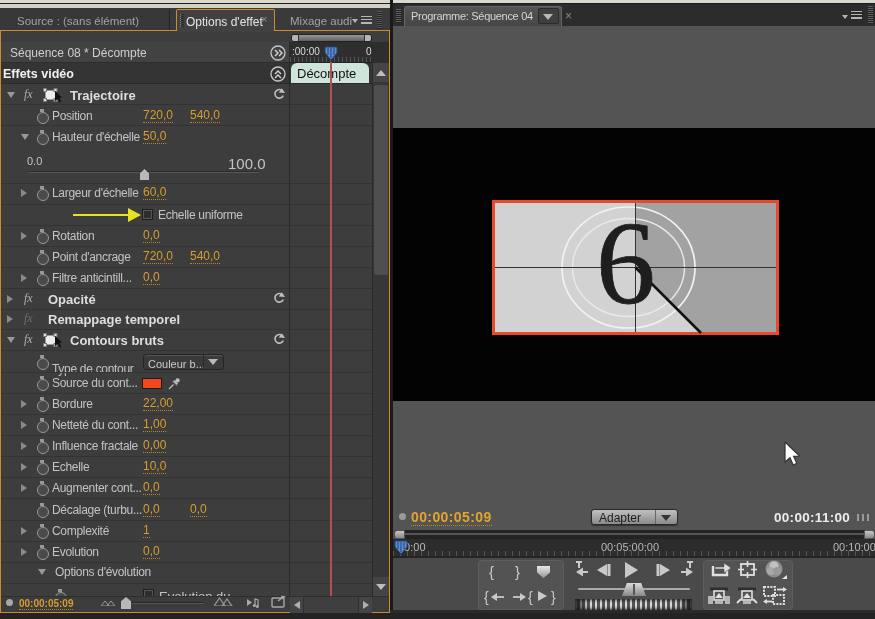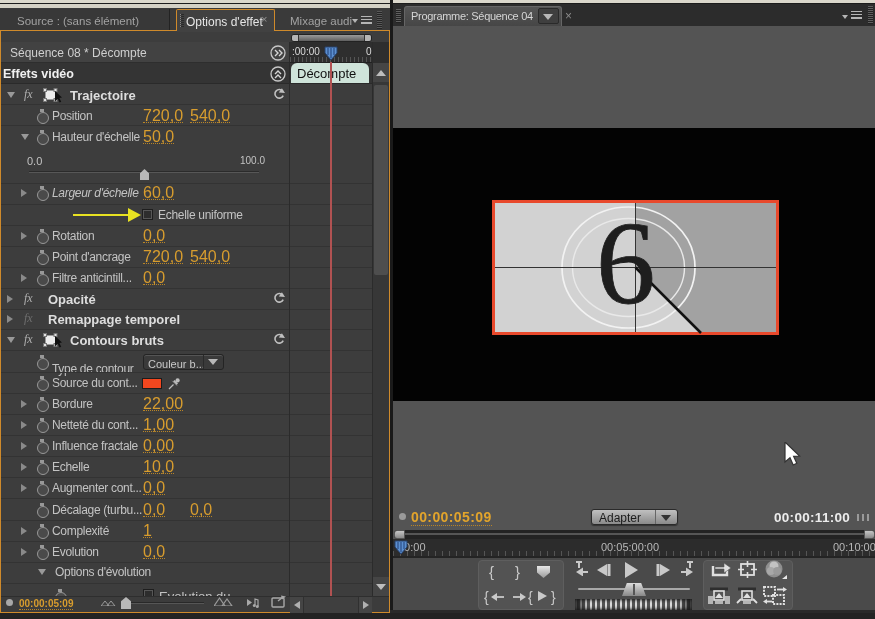--- a/index.html
+++ b/index.html
@@ -7,21 +7,21 @@
 #app{position:absolute;left:0;top:0;width:875px;height:619px;background:#1e1e1e;}
 .abs{position:absolute;}
 .td{width:0;height:0;border-left:4px solid transparent;border-right:4px solid transparent;border-top:6px solid #999;}
 .trr{width:0;height:0;border-top:4px solid transparent;border-bottom:4px solid transparent;border-left:6px solid #8a8a8a;}
 .sw{width:11px;height:13px;}
 .sw:before{content:'';position:absolute;left:0;top:3px;width:10px;height:10px;border-radius:50%;border:1px solid #989898;background:#4a4a4a;}
 .sw:after{content:'';position:absolute;left:3px;top:0;width:4px;height:3px;background:#989898;}
 .fx{font-family:"Liberation Serif",serif;font-style:italic;font-size:12px;color:#b0b0b0;}
 .lbl{font-size:12px;letter-spacing:-0.3px;color:#c3c3c3;white-space:nowrap;}
 .blbl{font-size:13px;font-weight:bold;color:#dedede;white-space:nowrap;}
-.val{font-size:16px;color:#d89d2e;border-bottom:1px dotted #b98526;white-space:nowrap;line-height:13px;}
+.val{font-size:12px;color:#d89d2e;border-bottom:1px dotted #b98526;white-space:nowrap;line-height:13px;}
 </style></head><body>
 <div id="app">
 
 <div class="abs" style="left:0;top:0;width:875px;height:3px;background:#dbd8cc;"></div>
 <div class="abs" style="left:0;top:3px;width:875px;height:1px;background:#1c1c1c;"></div>
 <div class="abs" style="left:0;top:4px;width:875px;height:4px;background:#d4d1c5;"></div>
 <div class="abs" style="left:0;top:8px;width:390px;height:23px;background:#3a3a3a;"></div>
 <div class="abs" style="left:0;top:9px;width:170px;height:22px;background:#383838;border-right:1px solid #232323;"></div>
 <div class="abs" style="left:17px;top:15px;width:160px;font-size:11.5px;color:#a2a2a2;">Source&nbsp;: (sans élément)</div>
 <div class="abs" style="left:176px;top:9px;width:99px;height:23px;background:#414141;border:1px solid #cf8a2b;border-bottom:none;border-radius:2px 2px 0 0;"></div>
@@ -67,27 +67,27 @@
 <div class="abs sw" style="left:37px;top:109px;"></div>
 <div class="abs lbl" style="left:52px;top:109px;">Position</div>
 <div class="abs val" style="left:143px;top:109px;">720,0</div>
 <div class="abs val" style="left:190px;top:109px;">540,0</div>
 <div class="abs" style="left:1px;top:125px;width:371px;height:1px;background:#333333;"></div>
 <div class="abs td" style="left:21px;top:134px;"></div>
 <div class="abs sw" style="left:37px;top:130px;"></div>
 <div class="abs lbl" style="left:52px;top:130px;">Hauteur d'échelle</div>
 <div class="abs val" style="left:143px;top:130px;">50,0</div>
 <div class="abs" style="left:27px;top:155px;font-size:11px;color:#c3c3c3;">0.0</div>
-<div class="abs" style="left:228px;top:155px;width:37px;font-size:10px;color:#c3c3c3;text-align:right;">100.0</div>
+<div class="abs" style="left:228px;top:155px;width:37px;font-size:15px;color:#c3c3c3;text-align:right;">100.0</div>
 <div class="abs" style="left:29px;top:171px;width:230px;height:2px;background:#2b2b2b;border-bottom:1px solid #575757;"></div>
 <div class="abs" style="left:140px;top:169px;width:9px;height:11px;background:#b8b8b8;clip-path:polygon(50% 0,100% 38%,100% 100%,0 100%,0 38%);"></div>
 <div class="abs" style="left:1px;top:183px;width:371px;height:1px;background:#333333;"></div>
 <div class="abs trr" style="left:21px;top:189px;"></div>
 <div class="abs sw" style="left:37px;top:186px;"></div>
-<div class="abs lbl" style="left:52px;top:186px;font-style:italic;">Largeur d'échelle</div>
+<div class="abs lbl" style="left:52px;top:186px;">Largeur d'échelle</div>
 <div class="abs val" style="left:143px;top:186px;">60,0</div>
 <div class="abs" style="left:1px;top:204px;width:371px;height:1px;background:#333333;"></div>
 <div class="abs" style="left:73px;top:214px;width:57px;height:2px;background:#e8e222;"></div>
 <div class="abs" style="left:128px;top:208px;width:0;height:0;border-top:7px solid transparent;border-bottom:7px solid transparent;border-left:13px solid #e8e222;"></div>
 <div class="abs" style="left:142px;top:209px;width:11px;height:11px;background:#2d2d2d;border:1px solid #1e1e1e;box-shadow:inset 0 0 0 1px #575757;"></div>
 <div class="abs lbl" style="left:158px;top:208px;">Echelle uniforme</div>
 <div class="abs" style="left:1px;top:225px;width:371px;height:1px;background:#333333;"></div>
 <div class="abs trr" style="left:21px;top:232px;"></div>
 <div class="abs sw" style="left:37px;top:229px;"></div>
 <div class="abs lbl" style="left:52px;top:229px;">Rotation</div>

